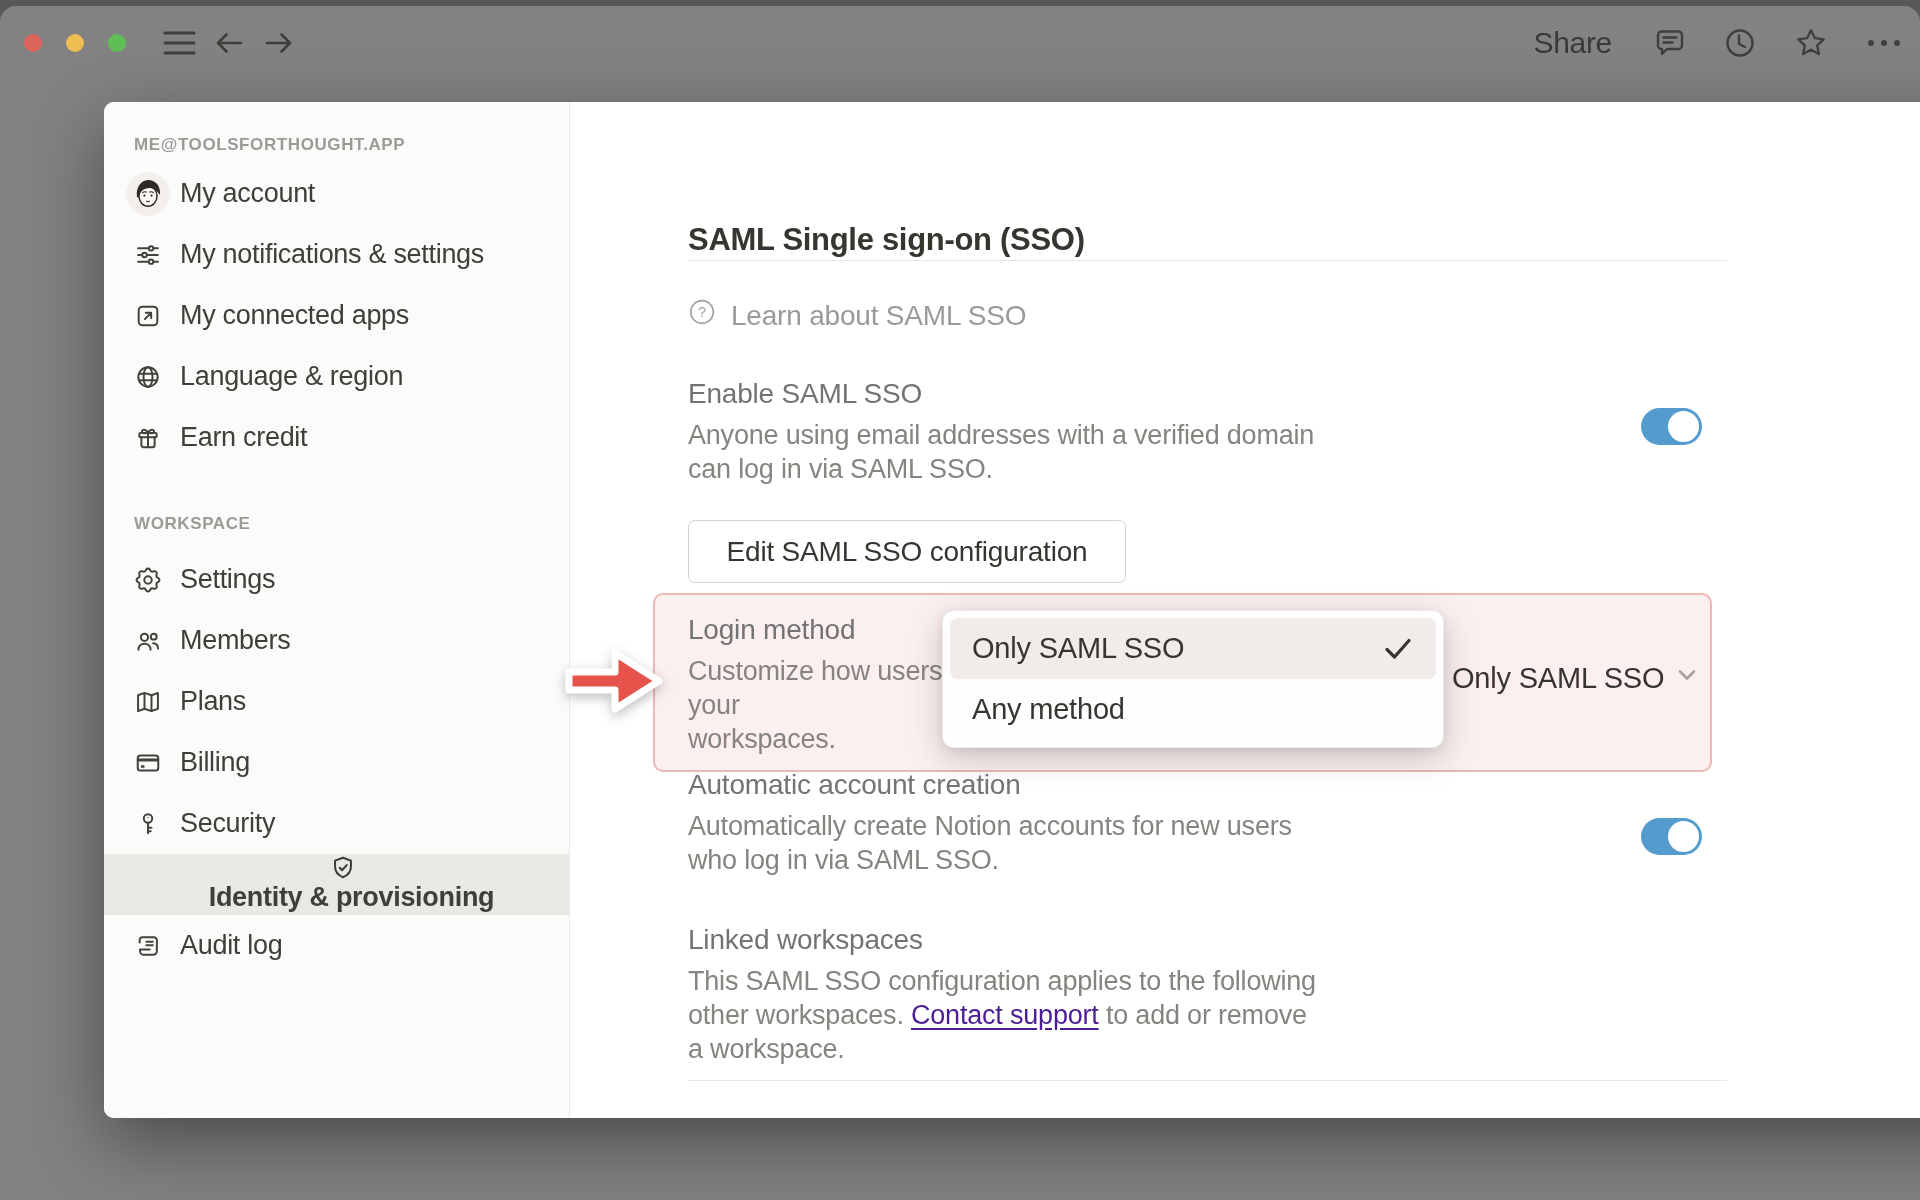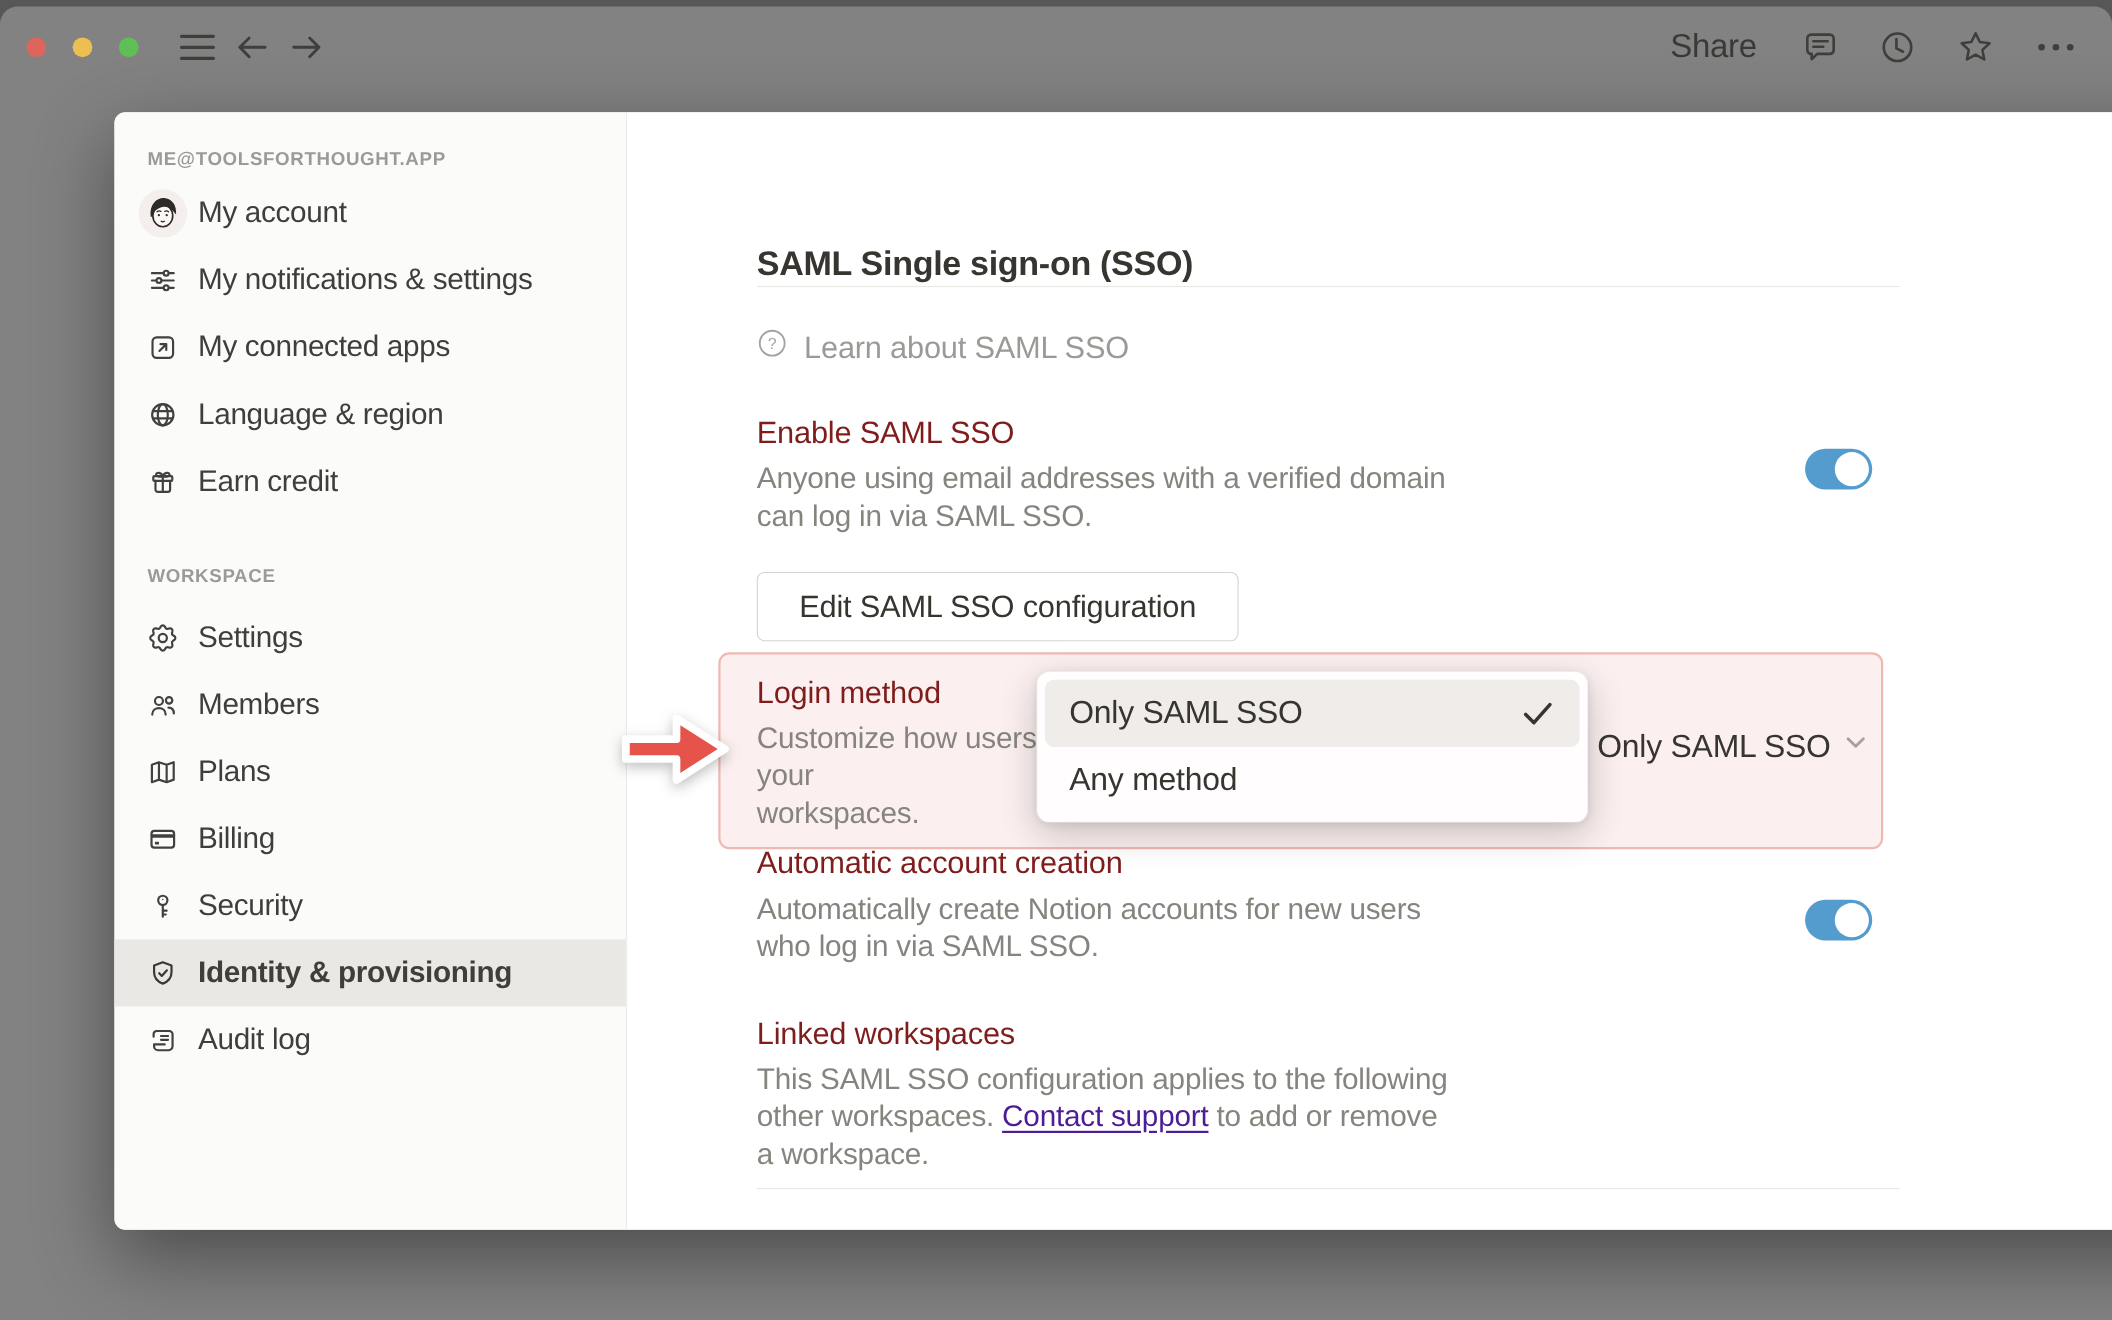--- a/index.html
+++ b/index.html
@@ -8,53 +8,53 @@
 
   
   .app { position:absolute; left:0; top:6px; right:0; bottom:0;
     background:#828282; border-radius:16px 16px 0 0; }
   .titlebar { position:absolute; left:0; top:0; right:0; height:74px; }
   .tb-left { position:absolute; left:24px; top:0; height:74px; display:flex; align-items:center; }
   .lights { display:flex; gap:24px; margin-right:36px; }
   .light { width:18px; height:18px; border-radius:50%; }
   .light.red { background:#DE655C; } .light.yellow { background:#EDBE52; } .light.green { background:#5FBF55; }
   .tb-btn { width:34px; height:34px; display:flex; align-items:center; justify-content:center; margin-right:16px; }
-  .tb-right { position:absolute; right:33px; top:0; height:74px; display:flex; align-items:center; gap:38px;text-align:right; }
+  .tb-right { position:absolute; right:18px; top:0; height:74px; display:flex; align-items:center; gap:38px;text-align:right; }
   .share { font-size:30px; color:#3B3935; letter-spacing:-0.3px; padding:0 4px; }
   .tb-ic { display:flex; align-items:center; justify-content:center; }
   .tb-ic svg, .tb-btn svg { display:block; }
 
   
   .modal { position:absolute; left:104px; top:102px; width:1919px; height:1016px;
     background:#FFFFFF; border-radius:10px; box-shadow:0 25px 70px rgba(0,0,0,0.42);
     display:flex; overflow:hidden; }
 
   
   .sidebar { width:466px; background:#FBFBFA; border-right:1px solid #EDECE9; flex:none; }
   .sb-header { margin:33px 0 8px 30px; font-size:17px; font-weight:600; letter-spacing:0.6px;
     color:#9B9A97; }
   .sb-header.ws { margin-top:46px; margin-bottom:15px; }
   .sb-item { height:61px; display:flex; align-items:center; padding-left:30px; cursor:pointer; }
-  .sb-item.selected { background:var(--selected-row-bg,#E9E8E5); }
+  .sb-item.selected { background:var(--selected-row-bg,#E9E8E5);flex-direction:column; }
   .sb-item.selected .sb-label { font-weight:700; }
   .sb-icon { width:28px; height:28px; flex:none; margin-right:18px; display:flex; align-items:center; justify-content:center; }
   .sb-icon svg { display:block; }
   .avatar { width:42px; height:42px; margin-left:-7px; margin-right:11px; border-radius:50%;
     overflow:hidden; flex:none; box-shadow:0 0 0 1px rgba(0,0,0,0.06); }
   .sb-label { font-size:27px; letter-spacing:-0.3px; color:#3F3E3A; white-space:nowrap; }
 
   
   .content { position:relative; flex:1; background:#FFFFFF; }
   .page-title { position:absolute; left:118px; top:84px; font-size:31px; font-weight:700;
     letter-spacing:-0.3px; color:#37352F;margin-top:36px; }
   .divider { position:absolute; left:118px; width:1039px; height:1px; background:#E9E8E4; }
   .divider.top { top:158px; } .divider.bottom { top:978px; }
   .learn { position:absolute; left:118px; top:196px; display:flex; align-items:center; gap:15px;
     color:#9B9A97; font-size:28px; letter-spacing:-0.2px; cursor:pointer; }
-  .sec-heading { position:absolute; left:118px; font-size:28px; font-weight:500; color:#7f1d1d; letter-spacing:-0.2px; }
+  .sec-heading { position:absolute; left:118px; font-size:28px; font-weight:500; color:#737373; letter-spacing:-0.2px; }
   .desc { position:absolute; left:118px; font-size:27px; line-height:34px; color:#86847E;
     letter-spacing:-0.2px; white-space:pre-line; }
   .toggle { position:absolute; left:1071px; width:61px; height:37px; border-radius:19px; cursor:pointer; }
   .toggle.on { background:var(--toggle-on,#549CCE); }
   .toggle .knob { position:absolute; top:3px; width:31px; height:31px; border-radius:50%; background:#fff; }
   .toggle.on .knob { right:3px; }
   .edit-btn { position:absolute; left:118px; top:418px; width:438px; height:63px; background:#fff;
     border:1.3px solid #D6D4CE; border-radius:7px; font-size:28px; color:#37352F; letter-spacing:-0.2px;
     display:flex; align-items:center; justify-content:center; cursor:pointer;
     font-family:"Liberation Sans","DejaVu Sans",sans-serif; }

